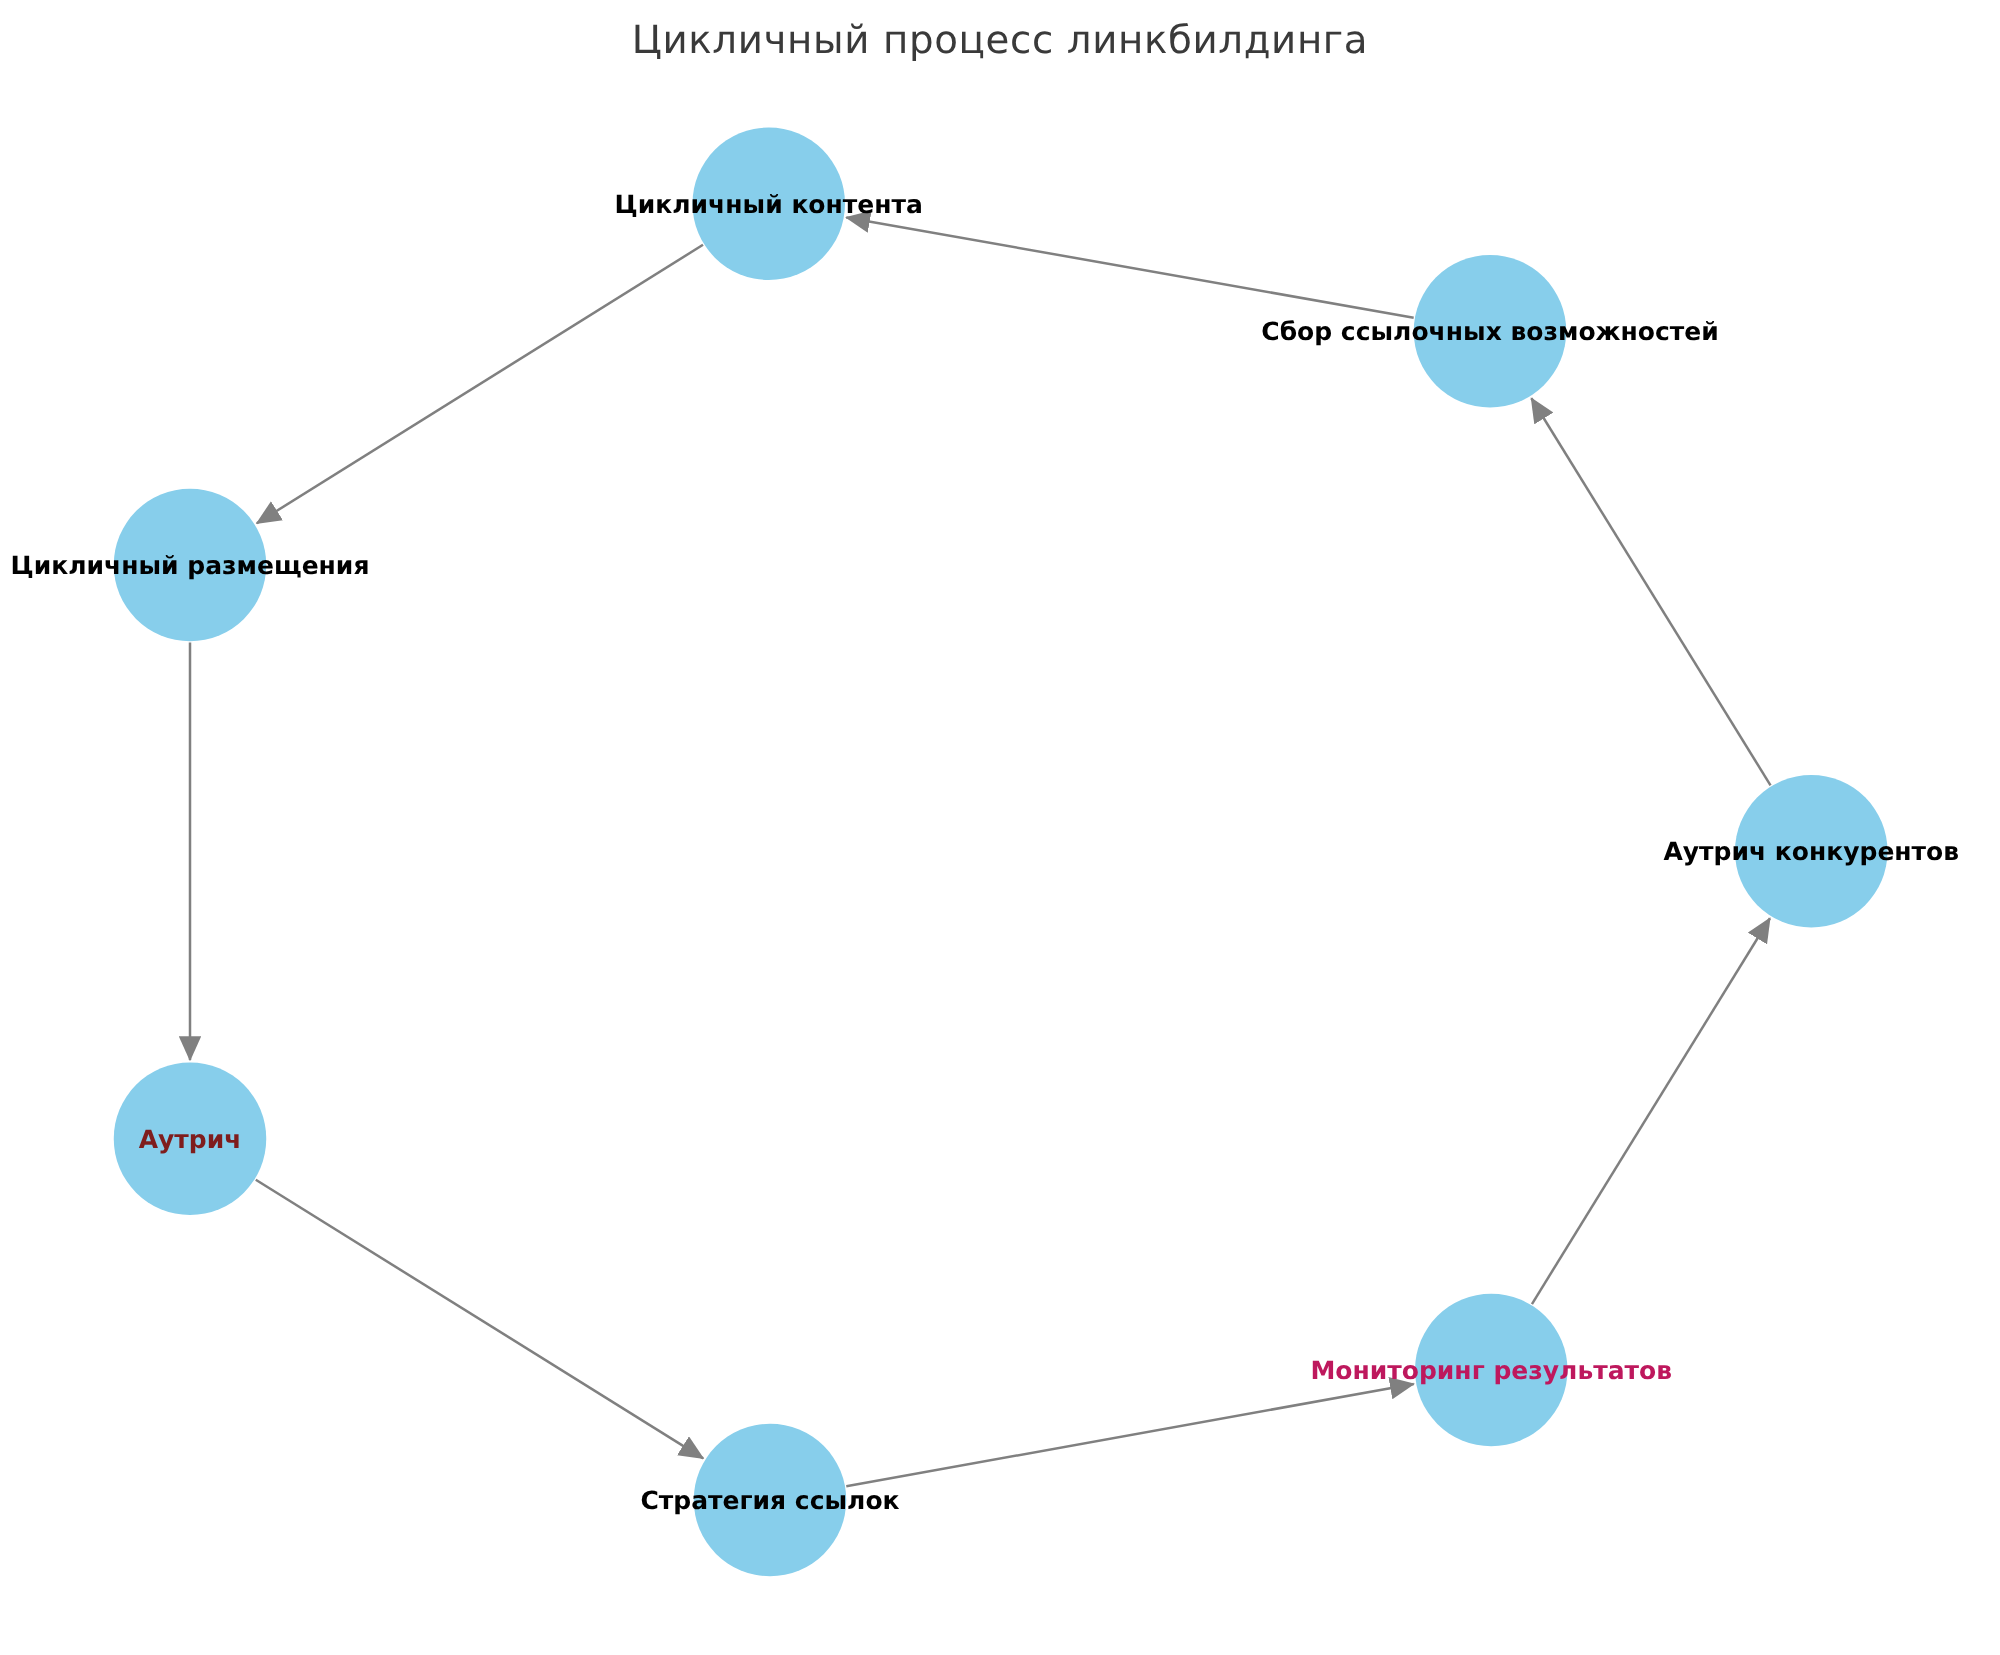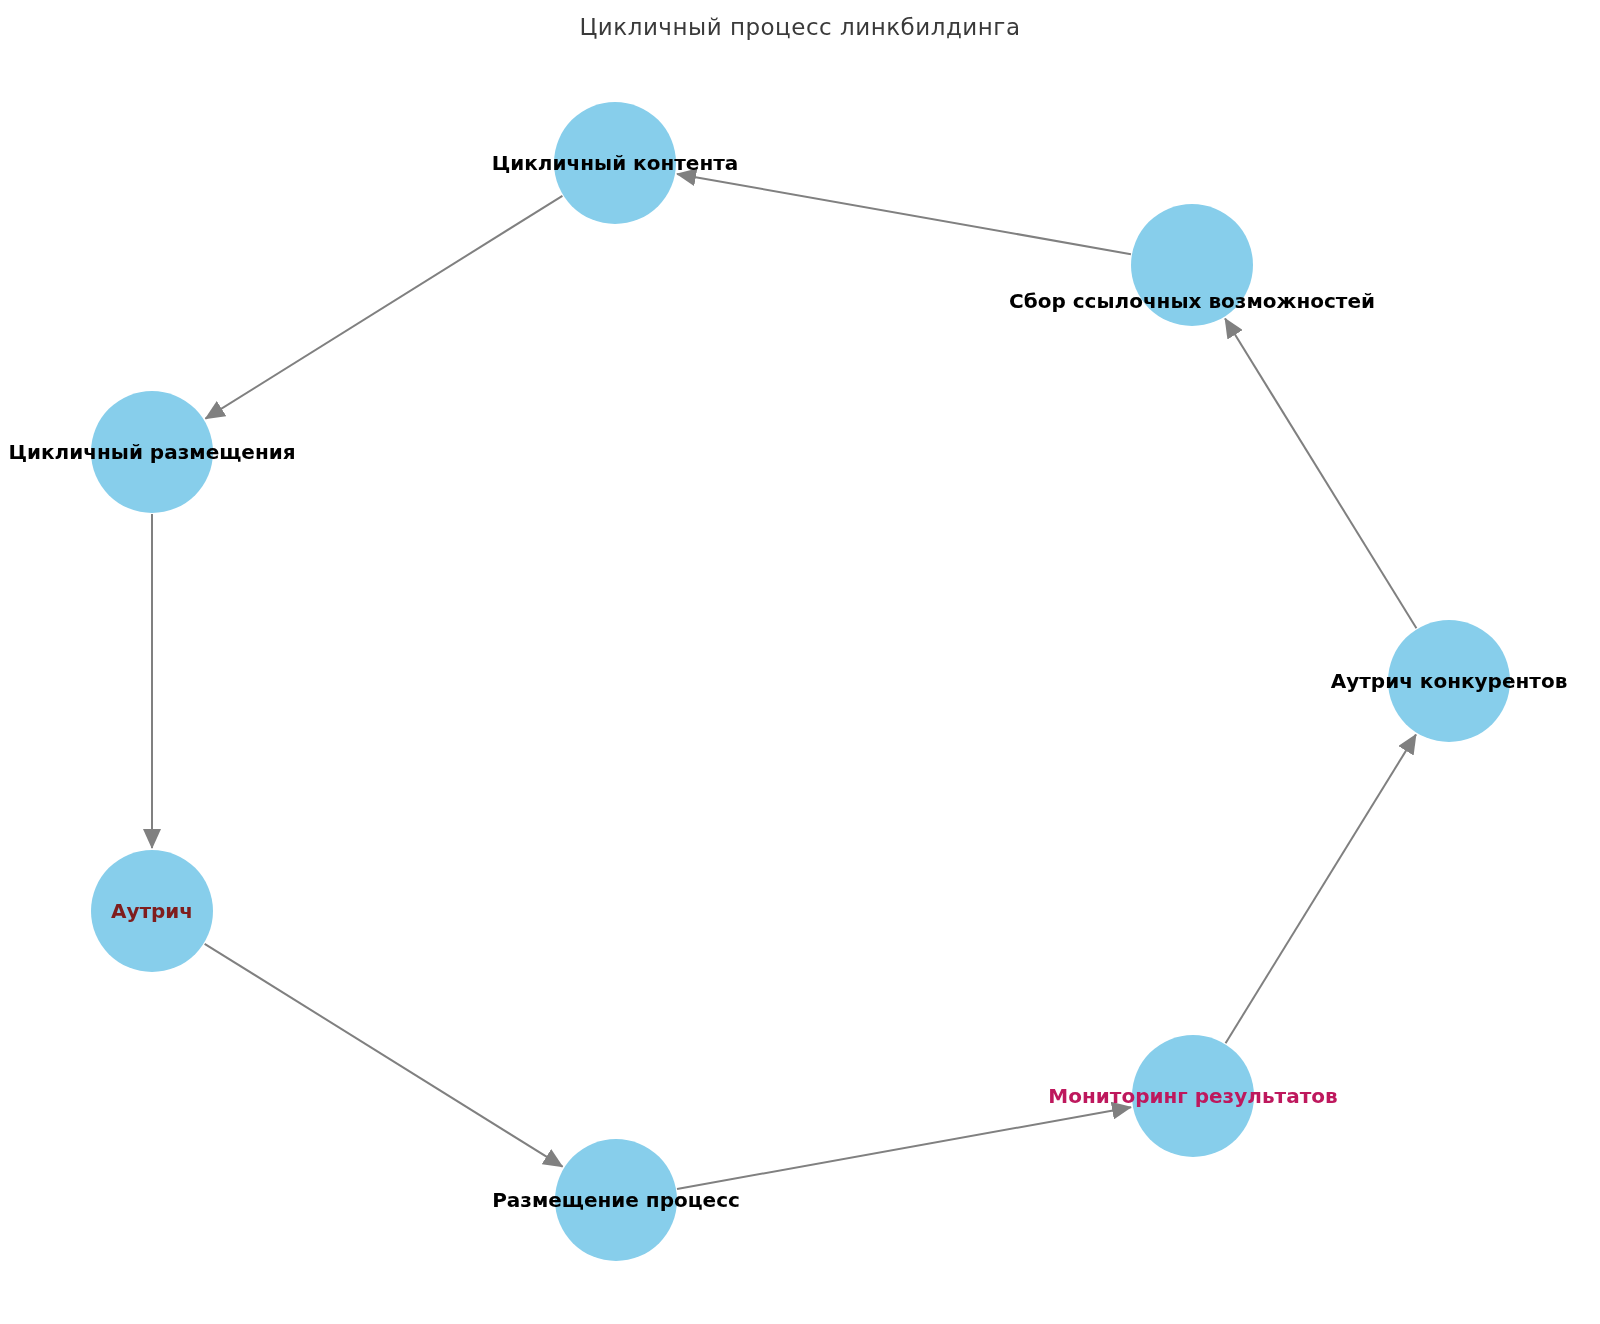--- a/index.html
+++ b/index.html
@@ -14,21 +14,21 @@
     background: #ffffff;
     overflow: hidden;
     font-family: "DejaVu Sans", "Liberation Sans", sans-serif;
   }
   .diagram-title {
     position: absolute;
     top: 14px;
     left: 0;
     width: 1600px;
     text-align: center;
-    font-size: 23px;
+    font-size: 31px;
     font-weight: 400;
     color: #3a3a3a;
     letter-spacing: 0.5px;
   }
   .graph-svg {
     position: absolute;
     top: 0;
     left: 0;
   }
   .node-label {
@@ -70,25 +70,25 @@
         <circle cx="1449" cy="681" r="61" fill="#87CEEB"></circle>
         <circle cx="1193" cy="1096" r="61" fill="#87CEEB"></circle>
         <circle cx="616" cy="1200" r="61" fill="#87CEEB"></circle>
         <circle cx="152" cy="911" r="61" fill="#87CEEB"></circle>
         <circle cx="152" cy="452" r="61" fill="#87CEEB"></circle>
       </g>
   </svg>
 
   <div class="node-label" style="left: 615px; top: 163px; color: rgb(0, 0, 0);">Цикличный контента</div>
 
-  <div class="node-label" style="left: 1192px; top: 265px; color: rgb(0, 0, 0); margin-top: 36px;">Сбор ссылочных возможностей</div>
+  <div class="node-label" style="left: 1192px; top: 265px; color: rgb(0, 0, 0);">Сбор ссылочных возможностей</div>
 
   <div class="node-label" style="left: 1449px; top: 681px; color: rgb(0, 0, 0);">Аутрич конкурентов</div>
 
   <div class="node-label" style="left: 1193px; top: 1096px; color: #be185d;">Мониторинг результатов</div>
 
-  <div class="node-label" style="left: 616px; top: 1200px; color: rgb(0, 0, 0);">Размещение процесс</div>
+  <div class="node-label" style="left: 616px; top: 1200px; color: rgb(0, 0, 0);">Стратегия ссылок</div>
 
   <div class="node-label" style="left: 152px; top: 911px; color: #7f1d1d;">Аутрич</div>
 
   <div class="node-label" style="left: 152px; top: 452px; color: rgb(0, 0, 0);">Цикличный размещения</div>
 
 </div>
 
 </body></html>

